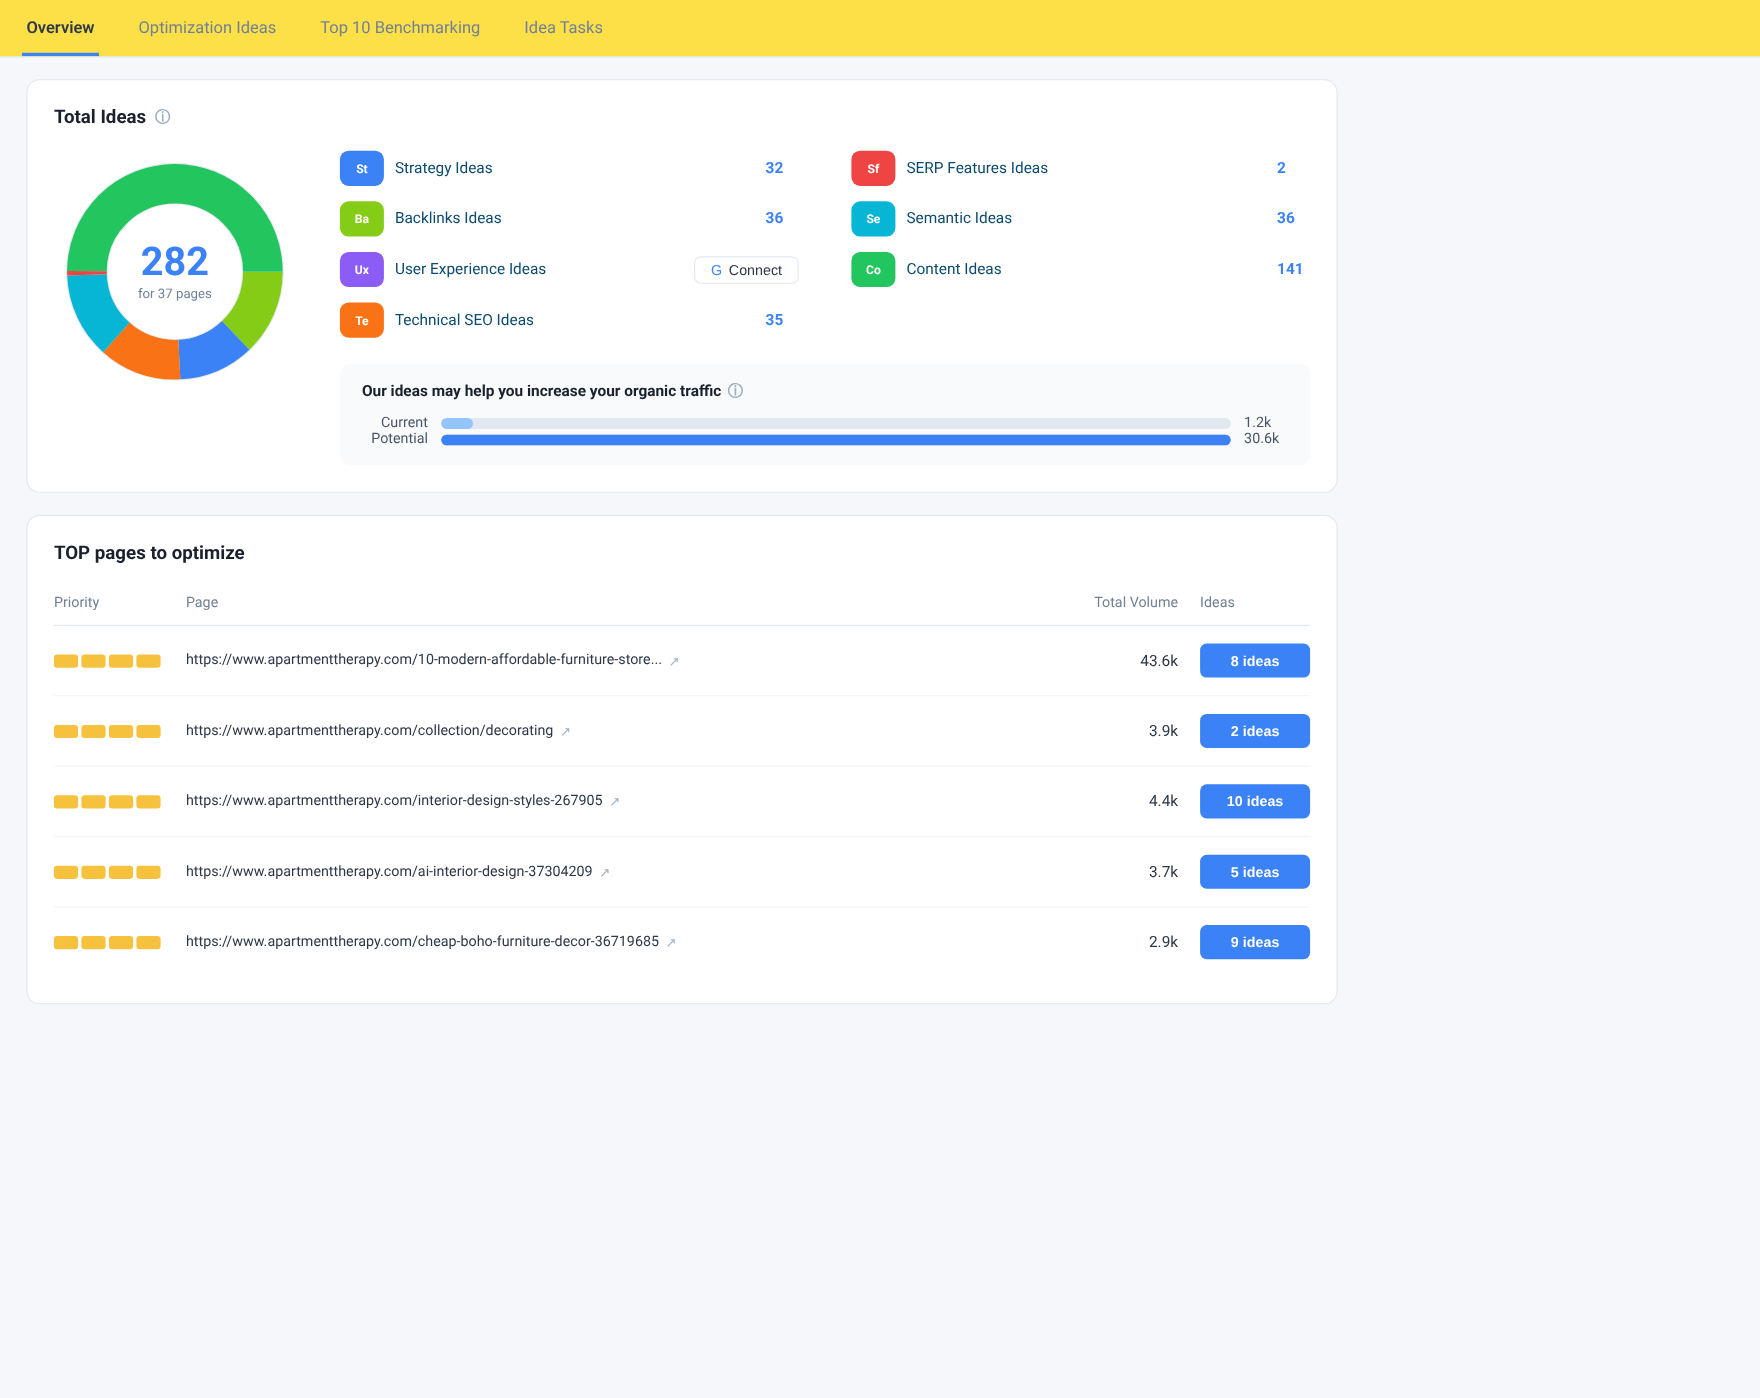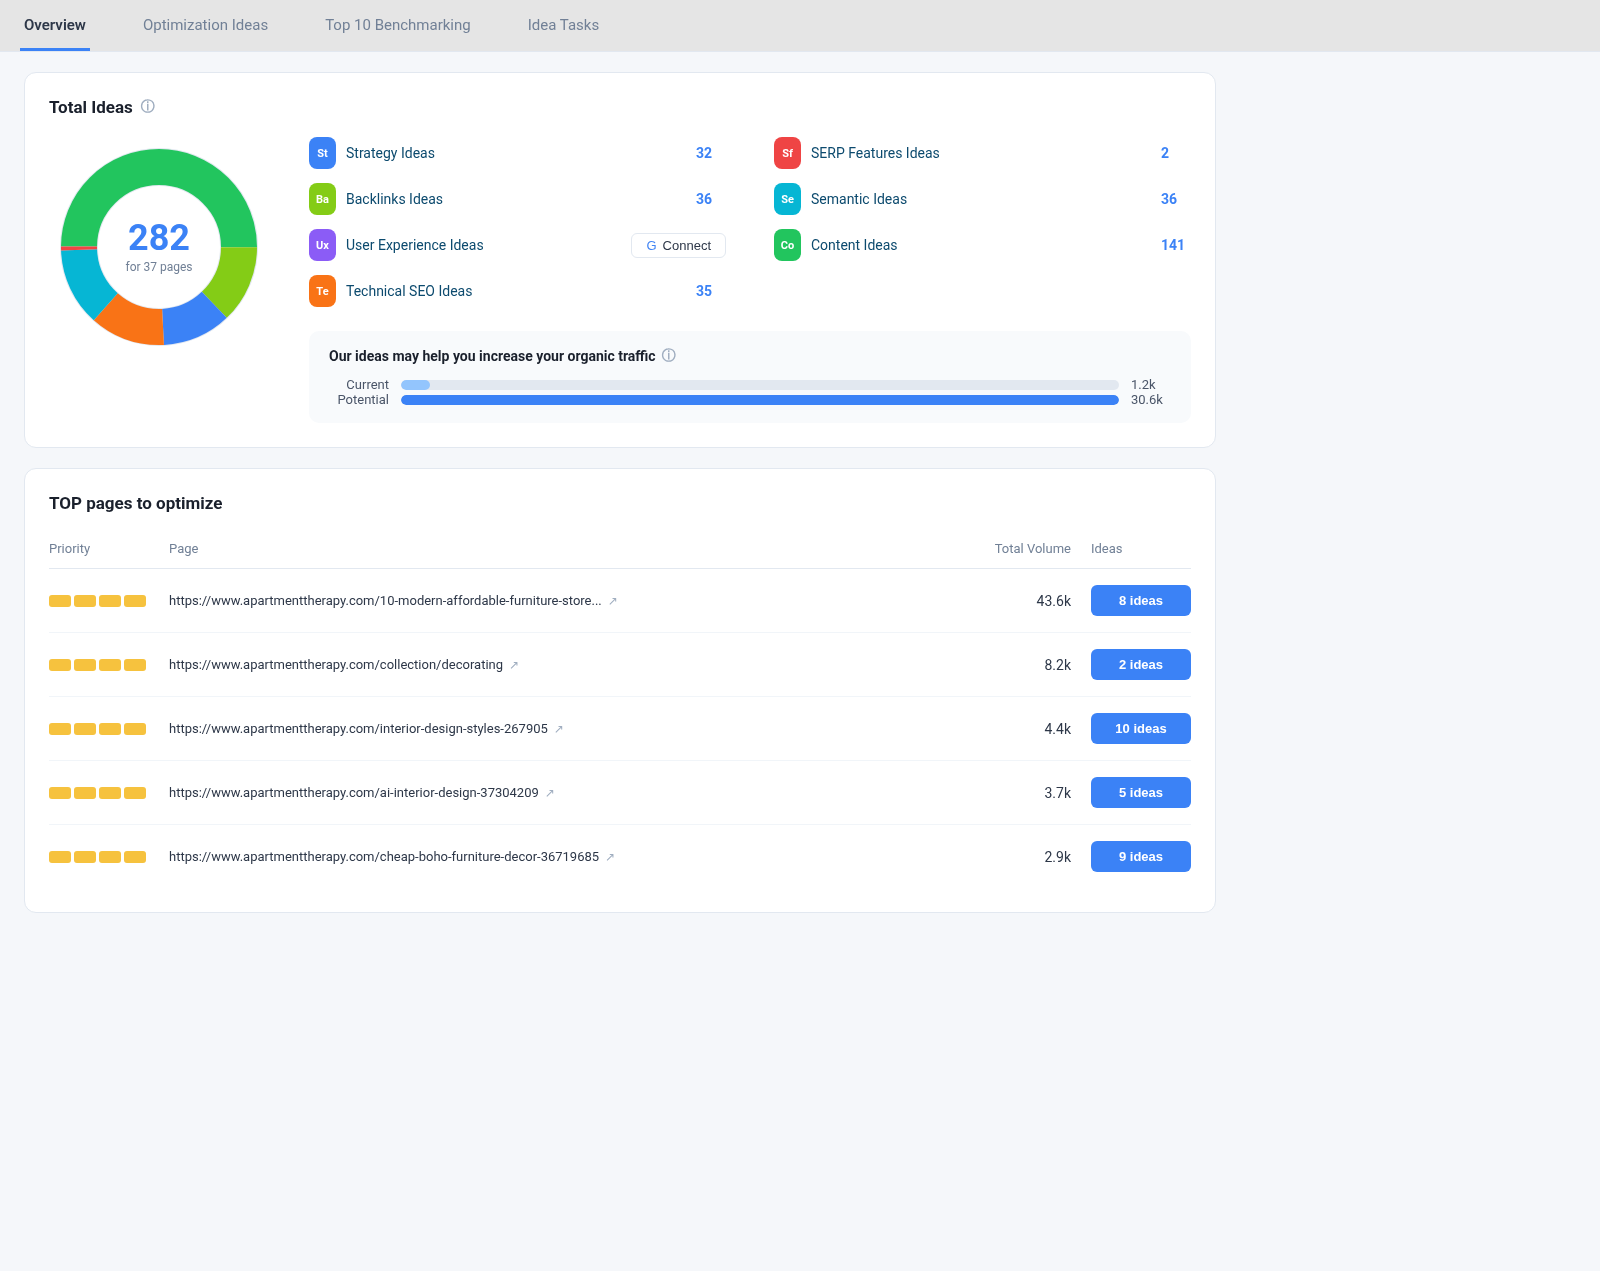--- a/index.html
+++ b/index.html
@@ -6,24 +6,24 @@
     body {
       font-family: -apple-system, BlinkMacSystemFont, 'Segoe UI', Roboto, sans-serif;
       background: #f5f7fa;
       color: #2d3748;
       font-size: 14px;
     }
 
     
     .nav-tabs {
       display: flex;
-      background: #e5e5e5;
+      background: #fde047;
       border-bottom: 1px solid #e2e8f0;
       padding: 0 20px;
-      gap: 49px;
+      gap: 32px;
     }
     .nav-tab {
       padding: 16px 4px 14px;
       font-size: 15px;
       color: #718096;
       cursor: pointer;
       border-bottom: 3px solid transparent;
       white-space: nowrap;
     }
     .nav-tab.active {
@@ -104,21 +104,21 @@
       grid-template-columns: 1fr 1fr;
       gap: 12px 48px;
       margin-bottom: 24px;
     }
     .idea-row {
       display: flex;
       align-items: center;
       gap: 10px;
     }
     .idea-badge {
-      width: 27px;
+      width: 40px;
       height: 32px;
       border-radius: 8px;
       display: flex;
       align-items: center;
       justify-content: center;
       font-size: 11px;
       font-weight: 700;
       color: #fff;
       flex-shrink: 0;
     }
@@ -414,21 +414,21 @@
       <div class="priority-dots">
         <div class="priority-dot" style="background:#f6c23e;"></div>
         <div class="priority-dot" style="background:#f6c23e;"></div>
         <div class="priority-dot" style="background:#f6c23e;"></div>
         <div class="priority-dot" style="background:#f6c23e;"></div>
       </div>
       <div class="page-url">
         <span>https://www.apartmenttherapy.com/collection/decorating</span>
         <span class="external-icon">↗</span>
       </div>
-      <div class="volume-cell">8.2k</div>
+      <div class="volume-cell">3.9k</div>
       <button class="ideas-btn">2 ideas</button>
     </div>
 
     <div class="table-row">
       <div class="priority-dots">
         <div class="priority-dot" style="background:#f6c23e;"></div>
         <div class="priority-dot" style="background:#f6c23e;"></div>
         <div class="priority-dot" style="background:#f6c23e;"></div>
         <div class="priority-dot" style="background:#f6c23e;"></div>
       </div>

